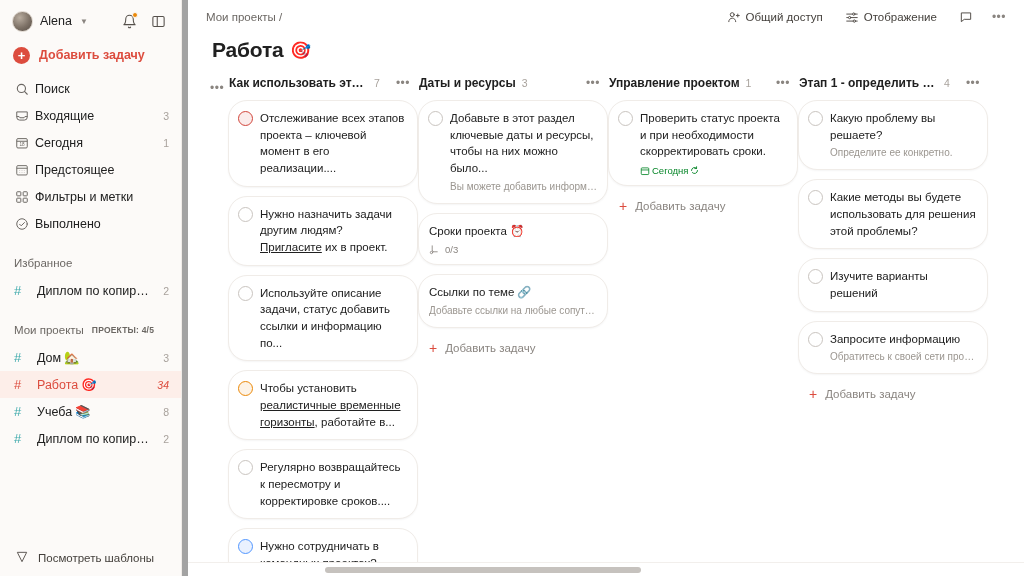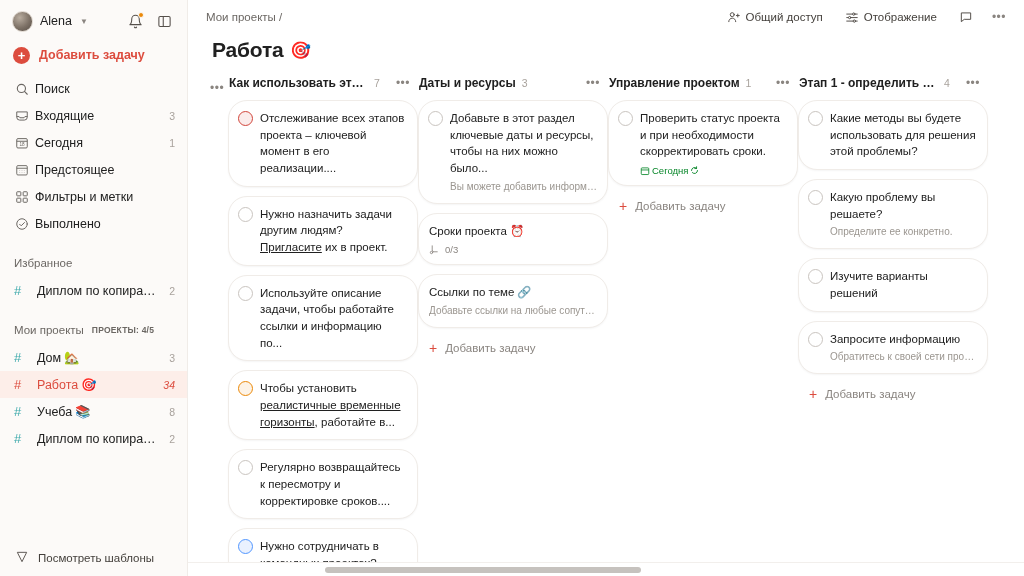--- a/index.html
+++ b/index.html
@@ -11,21 +11,21 @@
     background: #ffffff;
     color: #202020;
     -webkit-font-smoothing: antialiased;
   }
   .app { display: flex; width: 1024px; height: 576px; position: relative; }
 
   
   .sidebar {
     width: 188px; height: 576px;
     background: #fcfaf8;
-    border-right: 1px solid #a3a3a3;
+    border-right: 7px solid #a3a3a3;
     display: flex; flex-direction: column;
     position: relative; flex: none;
   }
   .sb-top {
     display: flex; align-items: center;
     padding: 10px 12px 6px 12px;
     gap: 7px;
   }
   .avatar {
     width: 21px; height: 21px; border-radius: 50%;
@@ -418,21 +418,21 @@
         <div class="card">
           <span class="chk"></span>
           <div class="card-body">
             <div class="card-title">Нужно назначить задачи другим людям? <u>Пригласите</u> их в проект.</div>
           </div>
         </div>
 
         <div class="card">
           <span class="chk"></span>
           <div class="card-body">
-            <div class="card-title">Используйте описание задачи, чтобы работайте ссылки и информацию по...</div>
+            <div class="card-title">Используйте описание задачи, статус добавить ссылки и информацию по...</div>
           </div>
         </div>
 
         <div class="card">
           <span class="chk p3"></span>
           <div class="card-body">
             <div class="card-title">Чтобы установить <u>реалистичные временные горизонты</u>, работайте в...</div>
           </div>
         </div>
 
@@ -534,29 +534,29 @@
         <div class="col-head">
           <span class="col-title">Этап 1 - определить пробле...</span>
           <span class="col-count">4</span>
           <span class="col-head-spacer"></span>
           <span class="dots">•••</span>
         </div>
 
         <div class="card">
           <span class="chk"></span>
           <div class="card-body">
-            <div class="card-title">Какие методы вы будете использовать для решения этой проблемы?</div>
-          </div>
-        </div>
-
-        <div class="card">
-          <span class="chk"></span>
-          <div class="card-body">
             <div class="card-title">Какую проблему вы решаете?</div>
             <div class="card-desc">Определите ее конкретно.</div>
+          </div>
+        </div>
+
+        <div class="card">
+          <span class="chk"></span>
+          <div class="card-body">
+            <div class="card-title">Какие методы вы будете использовать для решения этой проблемы?</div>
           </div>
         </div>
 
         <div class="card">
           <span class="chk"></span>
           <div class="card-body">
             <div class="card-title">Изучите варианты решений</div>
           </div>
         </div>
 

